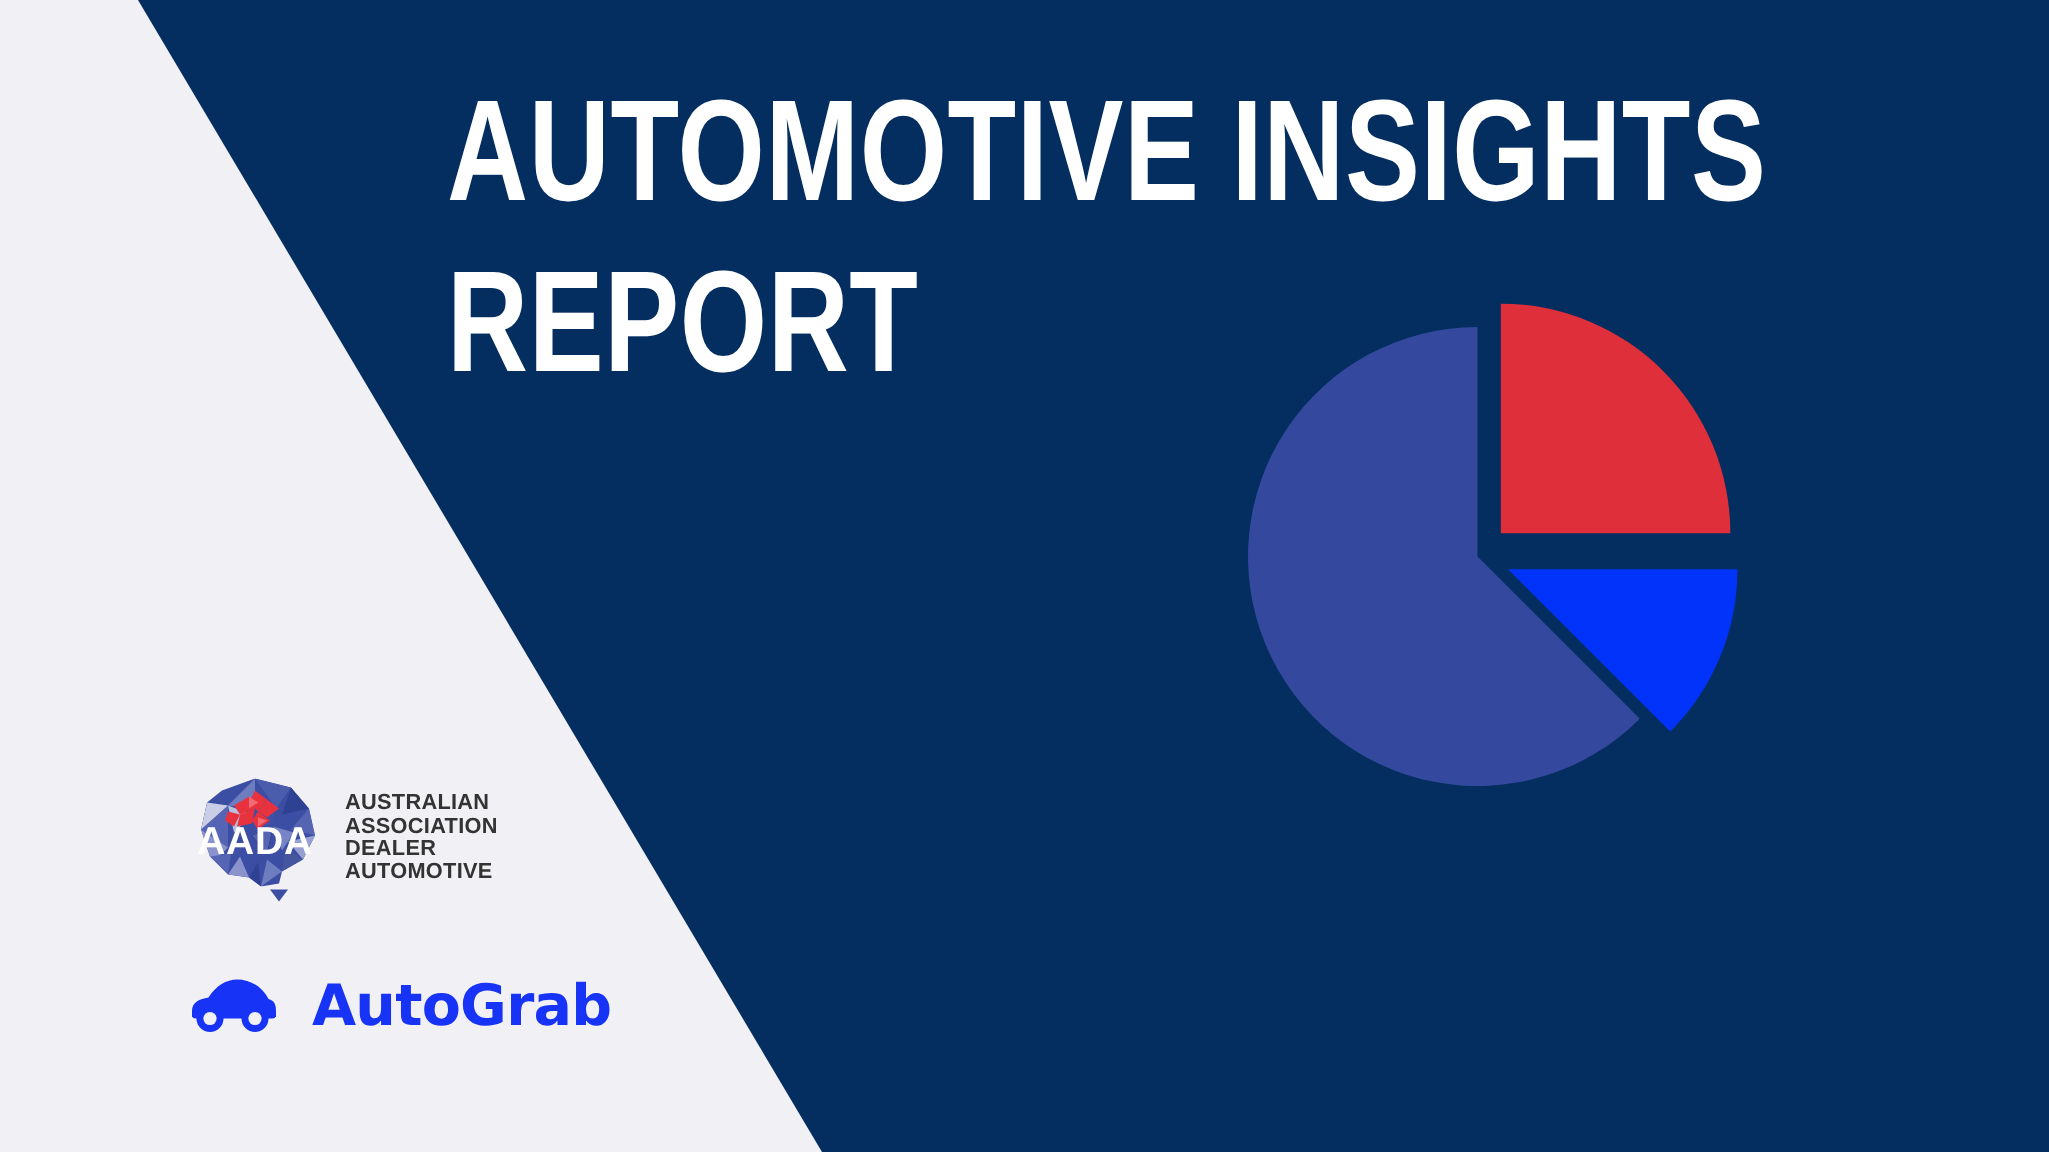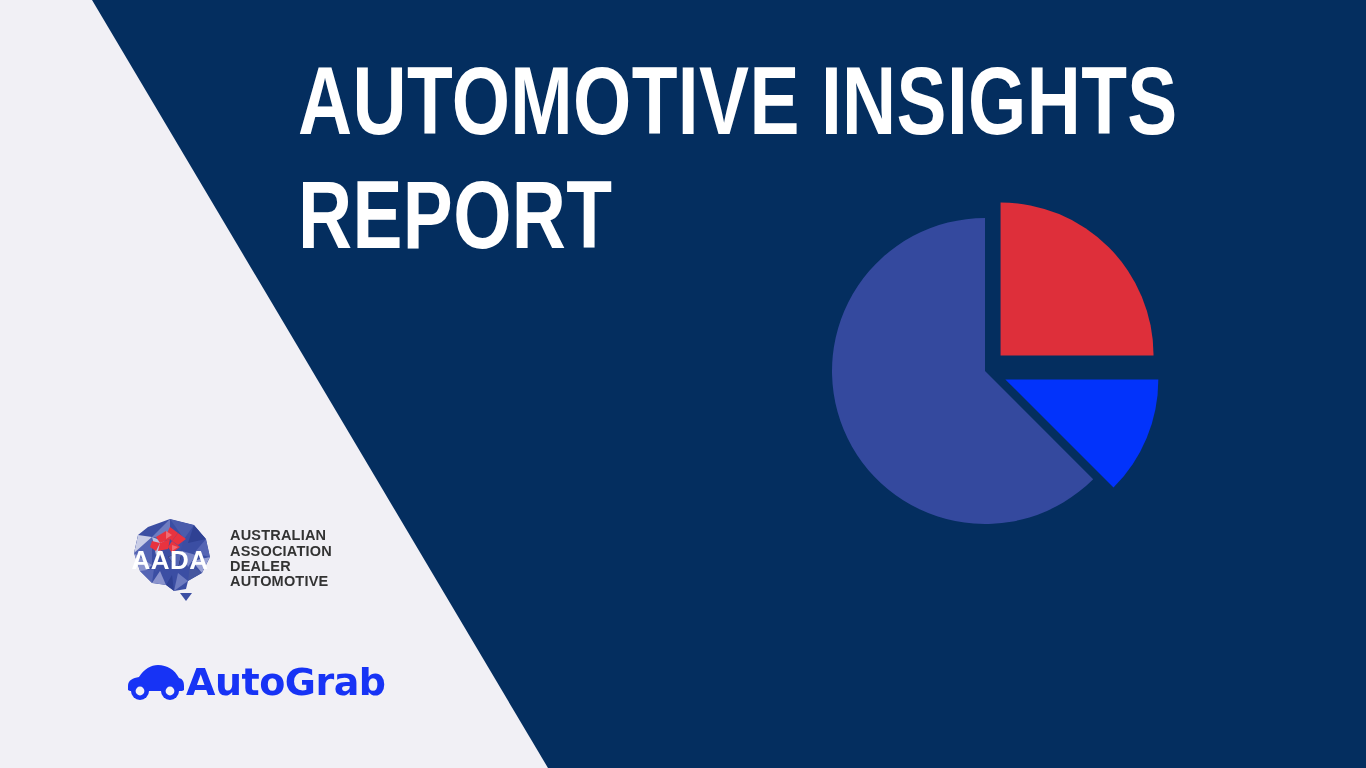--- a/index.html
+++ b/index.html
@@ -119,22 +119,21 @@
   }
 
   
   .autograb-logo {
     position: absolute;
     left: 124px;
     top: 648px;
     height: 44px;
     display: flex;
     align-items: center;
-    gap: 0;
-    margin-top: 12px;
+    gap: 22px;
   }
   .ag-mark { width: 62px; height: 40px; flex: 0 0 auto; }
   .ag-mark svg { display: block; width: 100%; height: 100%; }
   .ag-word {
     color: #1733F5;
     font-family: "DejaVu Sans", sans-serif;
     font-weight: 700;
     font-size: 38px;
     letter-spacing: -0.5px;
     line-height: 1;

